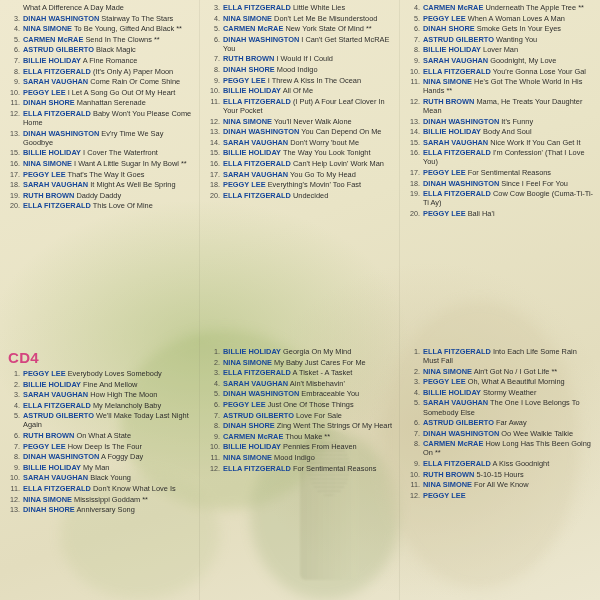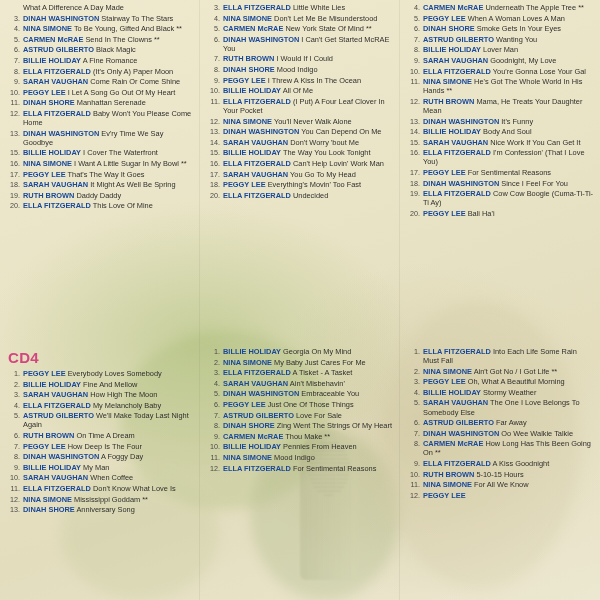--- a/index.html
+++ b/index.html
@@ -169,25 +169,25 @@
         </ol>
       </div>
       <div class="col-bottom">
         <div class="disc-label">CD4</div>
         <ol class="tracks">
           <li><span class="num">1.</span><span class="artist">PEGGY LEE</span> <span class="title">Everybody Loves Somebody</span></li>
           <li><span class="num">2.</span><span class="artist">BILLIE HOLIDAY</span> <span class="title">Fine And Mellow</span></li>
           <li><span class="num">3.</span><span class="artist">SARAH VAUGHAN</span> <span class="title">How High The Moon</span></li>
           <li><span class="num">4.</span><span class="artist">ELLA FITZGERALD</span> <span class="title">My Melancholy Baby</span></li>
           <li><span class="num">5.</span><span class="artist">ASTRUD GILBERTO</span> <span class="title">We'll Make Today Last Night Again</span></li>
-          <li><span class="num">6.</span><span class="artist">RUTH BROWN</span> <span class="title">On Time A Dream</span></li>
+          <li><span class="num">6.</span><span class="artist">RUTH BROWN</span> <span class="title">On What A State</span></li>
           <li><span class="num">7.</span><span class="artist">PEGGY LEE</span> <span class="title">How Deep Is The Four</span></li>
           <li><span class="num">8.</span><span class="artist">DINAH WASHINGTON</span> <span class="title">A Foggy Day</span></li>
           <li><span class="num">9.</span><span class="artist">BILLIE HOLIDAY</span> <span class="title">My Man</span></li>
-          <li><span class="num">10.</span><span class="artist">SARAH VAUGHAN</span> <span class="title">When Coffee</span></li>
+          <li><span class="num">10.</span><span class="artist">SARAH VAUGHAN</span> <span class="title">Black Young</span></li>
           <li><span class="num">11.</span><span class="artist">ELLA FITZGERALD</span> <span class="title">Don't Know What Love Is</span></li>
           <li><span class="num">12.</span><span class="artist">NINA SIMONE</span> <span class="title">Mississippi Goddam **</span></li>
           <li><span class="num">13.</span><span class="artist">DINAH SHORE</span> <span class="title">Anniversary Song</span></li>
         </ol>
       </div>
       <div class="col-divider" style="right:0;"></div>
     </div>
 
     <div class="col">
       <div class="col-top">

